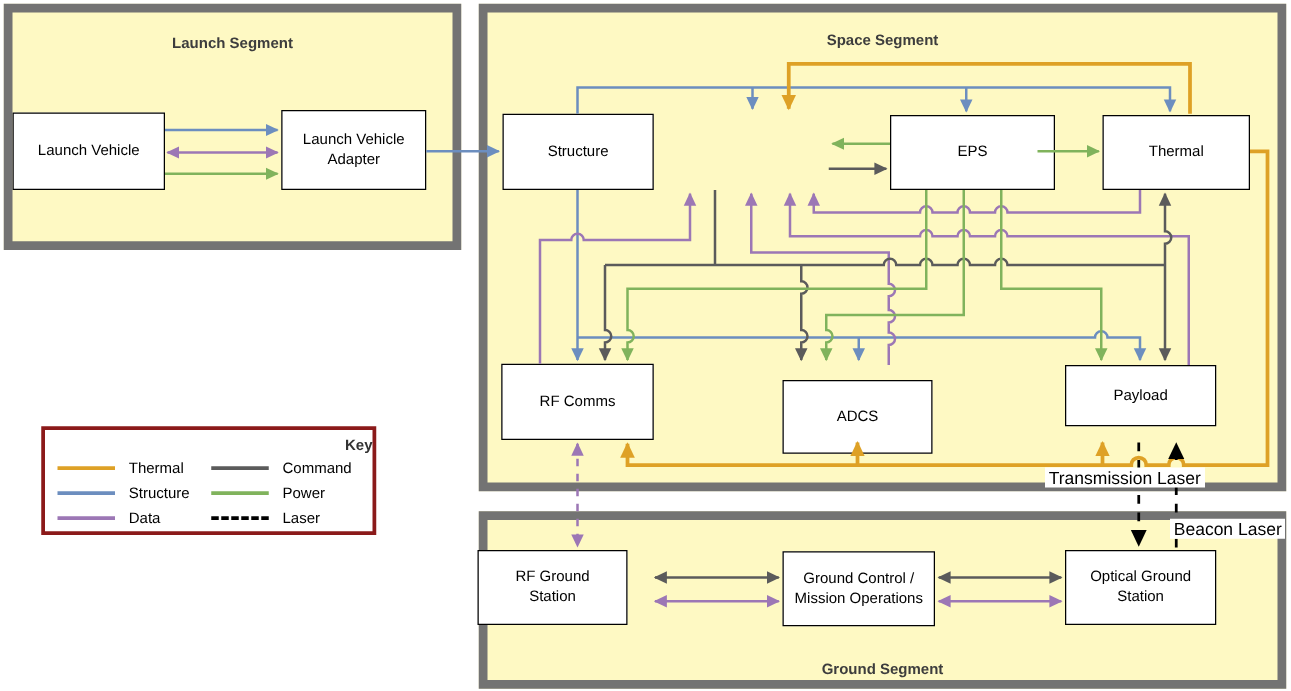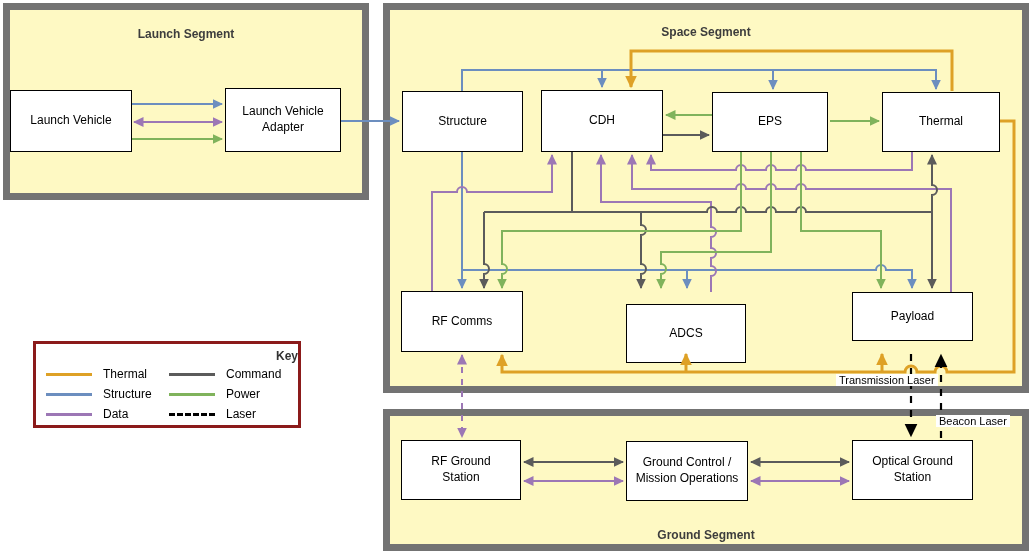--- a/index.html
+++ b/index.html
@@ -27,21 +27,21 @@
   }
   .key-title { text-align:right; font-size:12px; font-weight:bold; color:#333333; padding-top:5px; }
   .key-grid {
     display:grid; grid-template-columns:1fr 1fr; padding:4px 6px 0 10px; row-gap:6px;
   }
   .key-row { display:flex; align-items:center; gap:11px; height:14px; }
   .key-swatch { width:46px; height:3px; flex:0 0 auto; }
   .key-swatch.dashed { height:0; border-top:3px dashed #000000; background:none !important; }
   .key-label { font-size:12px; color:#000000; }
   .float-label {
-    position:absolute; background:#ffffff; font-size:11px; color:#000000;
+    position:absolute; background:#ffffff; font-size:14px; color:#000000;
     padding:0 3px; z-index:6; white-space:nowrap;
   }
   svg.wires { position:absolute; left:0; top:0; z-index:5; pointer-events:none; }
 </style>
 </head>
 <body>
 
 <div class="canvas">
 
   <div class="segment" style="left:3px; top:3px; width:366px; height:197px;">
@@ -83,27 +83,26 @@
         <span class="key-swatch dashed" style="border-top-color: rgb(0, 0, 0);"></span>
         <span class="key-label">Laser</span>
       </div>
     </div>
   </div>
 
   <div class="node" style="left:10px;  top:90px;  width:122px; height:62px;">Launch Vehicle</div>
   <div class="node" style="left:225px; top:88px;  width:116px; height:64px;">Launch Vehicle
 Adapter</div>
   <div class="node" style="left:402px; top:91px;  width:121px; height:61px;">Structure</div>
-  <div class="node" style="left:541px; top:90px;  width:122px; height:62px;">CDH</div>
-  <div class="node" style="left:712px; top:92px;  width:116px; height:60px;">EPS</div>
+  <div class="node" style="left:712px; top:92px;  width:132px; height:60px;">EPS</div>
   <div class="node" style="left:882px; top:92px;  width:118px; height:60px;">Thermal</div>
   <div class="node" style="left:401px; top:291px; width:122px; height:61px;">RF Comms</div>
   <div class="node" style="left:626px; top:304px; width:120px; height:59px;">ADCS</div>
   <div class="node" style="left:852px; top:292px; width:121px; height:49px;">Payload</div>
-  <div class="node" style="left:401px; top:440px; width:120px; height:60px;">RF Ground
+  <div class="node" style="left:382px; top:440px; width:120px; height:60px;">RF Ground
 Station</div>
   <div class="node" style="left:626px; top:441px; width:122px; height:60px;">Ground Control /
 Mission Operations</div>
   <div class="node" style="left:852px; top:440px; width:121px; height:60px;">Optical Ground
 Station</div>
 
   <div class="float-label" style="left:836px; top:374px;">Transmission Laser</div>
   <div class="float-label" style="left:936px; top:415px;">Beacon Laser</div>
 
   <svg class="wires" width="1033" height="553" viewBox="0 0 1033 553">

